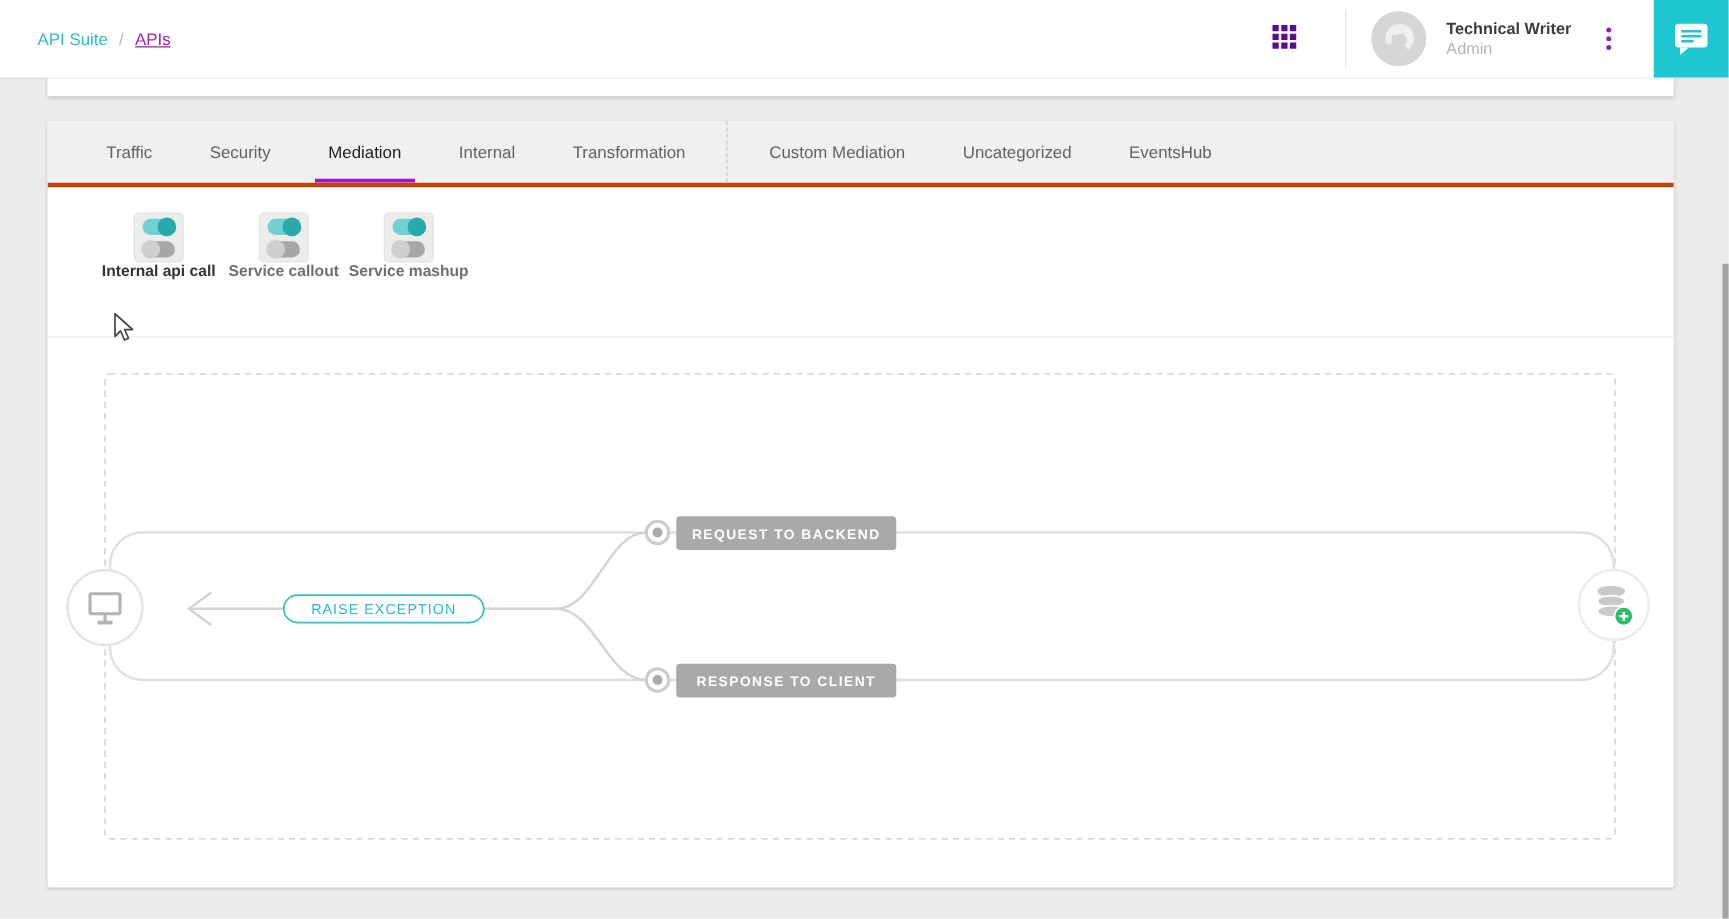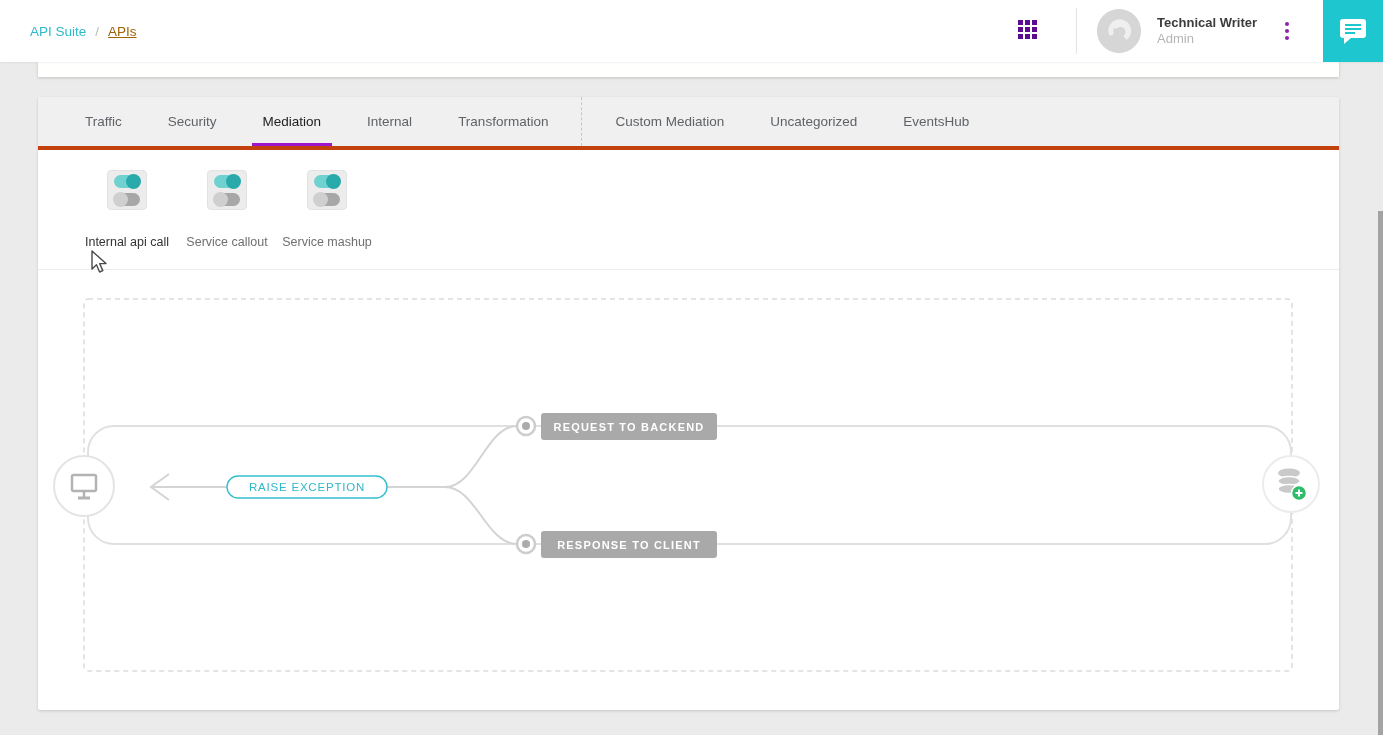--- a/index.html
+++ b/index.html
@@ -5,21 +5,21 @@
   * { margin:0; padding:0; box-sizing:border-box; }
   html,body { width:1383px; height:735px; overflow:hidden; }
   body { font-family:"Liberation Sans","DejaVu Sans",sans-serif; background:#ebebeb; position:relative; }
 
   
   .header { position:absolute; top:0; left:0; width:1383px; height:62px; background:#ffffff;
             display:flex; align-items:center; box-shadow:0 1px 2px rgba(0,0,0,0.06); z-index:20; }
   .breadcrumb { margin-left:30px; font-size:13.5px; display:flex; gap:9px; align-items:flex-start; flex:1; }
   .crumb-link { color:#2fb9c9; cursor:pointer; }
   .crumb-sep { color:#b9b9b9; }
-  .crumb-current { color:#a16207;text-decoration:underline; }
+  .crumb-current { color:#a21caf;text-decoration:underline; }
 
   .grid-btn { width:22px; height:22px; display:grid; grid-template-columns:repeat(3,5px);
               grid-template-rows:repeat(3,5px); gap:2px; margin-right:36px; cursor:pointer; }
   .grid-btn span { background:#5c0d8f; }
   .hdr-divider { width:1px; height:46px; background:#e4e4e4; margin-right:20px; }
   .avatar { width:44px; height:44px; border-radius:50%; background:#d8d8d8; margin-right:16px;
             display:flex; align-items:center; justify-content:center; cursor:pointer; overflow:hidden; }
   .user-block { margin-right:24px; line-height:1.25; }
   .user-name { font-size:13px; font-weight:bold; color:#3c3c3c; }
   .user-role { font-size:13px; color:#b5b5b5; }
@@ -52,21 +52,21 @@
   .palette-item .icon-box { width:40px; height:40px; background:#ececec; border:1px solid #e2e2e2;
                             border-radius:4px; display:flex; flex-direction:column; gap:5px;
                             align-items:center; justify-content:center; }
   .toggle { width:26px; height:13px; border-radius:7px; position:relative; }
   .toggle.on { background:#6fd2d0; }
   .toggle.on::after { content:""; position:absolute; right:-1px; top:-1px; width:15px; height:15px;
                       border-radius:50%; background:#2aa9ab; }
   .toggle.off { background:#a7a7a7; }
   .toggle.off::after { content:""; position:absolute; left:-1px; top:-1px; width:15px; height:15px;
                        border-radius:50%; background:#cfcfcf; }
-  .palette-label { margin-top:25px; font-size:12.5px; color:#6f6f6f; white-space:nowrap; }
+  .palette-label { margin-top:0; font-size:12.5px; color:#6f6f6f; white-space:nowrap;font-weight:bold; }
   .palette-item:first-child .palette-label { color:#333333; }
 
   
   .flow-svg { position:absolute; left:0; top:174px; }
   .flow-label-text { font-size:11px; font-weight:bold; letter-spacing:1.2px; fill:#ffffff; }
   .exception-text { font-size:11.5px; letter-spacing:0.8px; fill:#2fb9c9; }
 
   
   .mouse-cursor { position:absolute; left:90px; top:250px; z-index:50; pointer-events:none; }
   .scrollbar-thumb { position:absolute; right:0; top:211px; width:5px; height:524px; background:#a3a3a3; z-index:30; }

